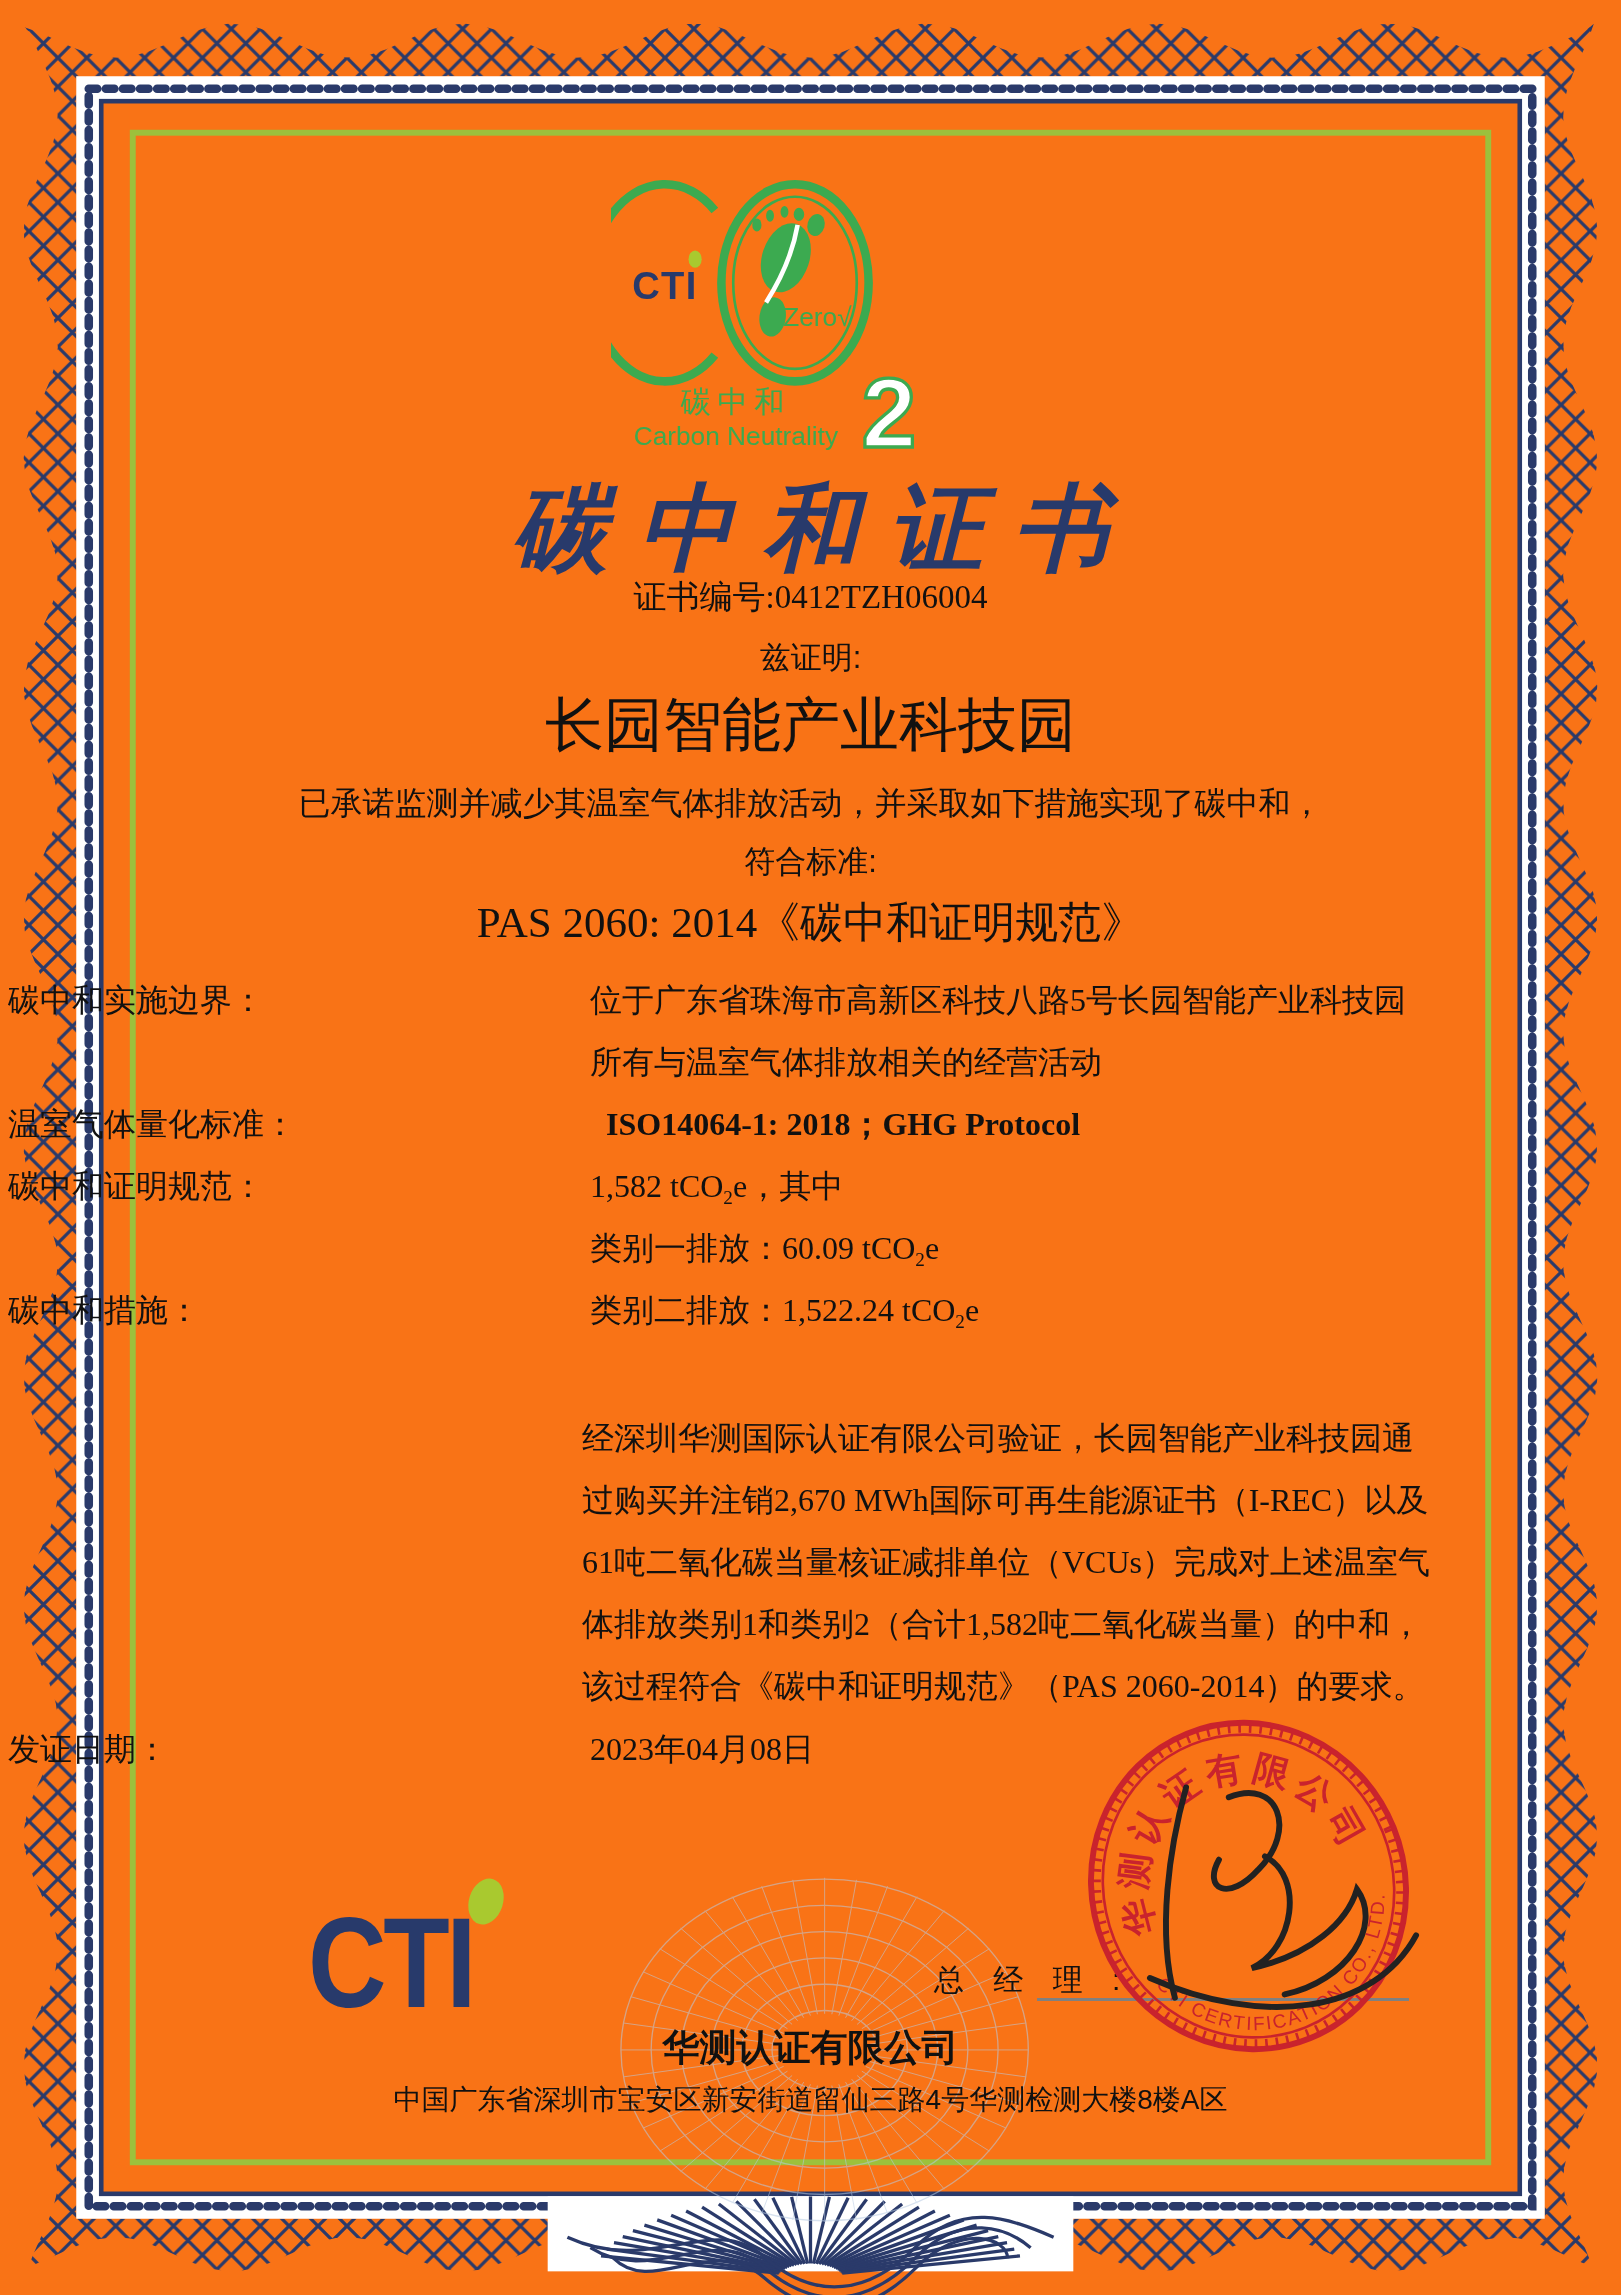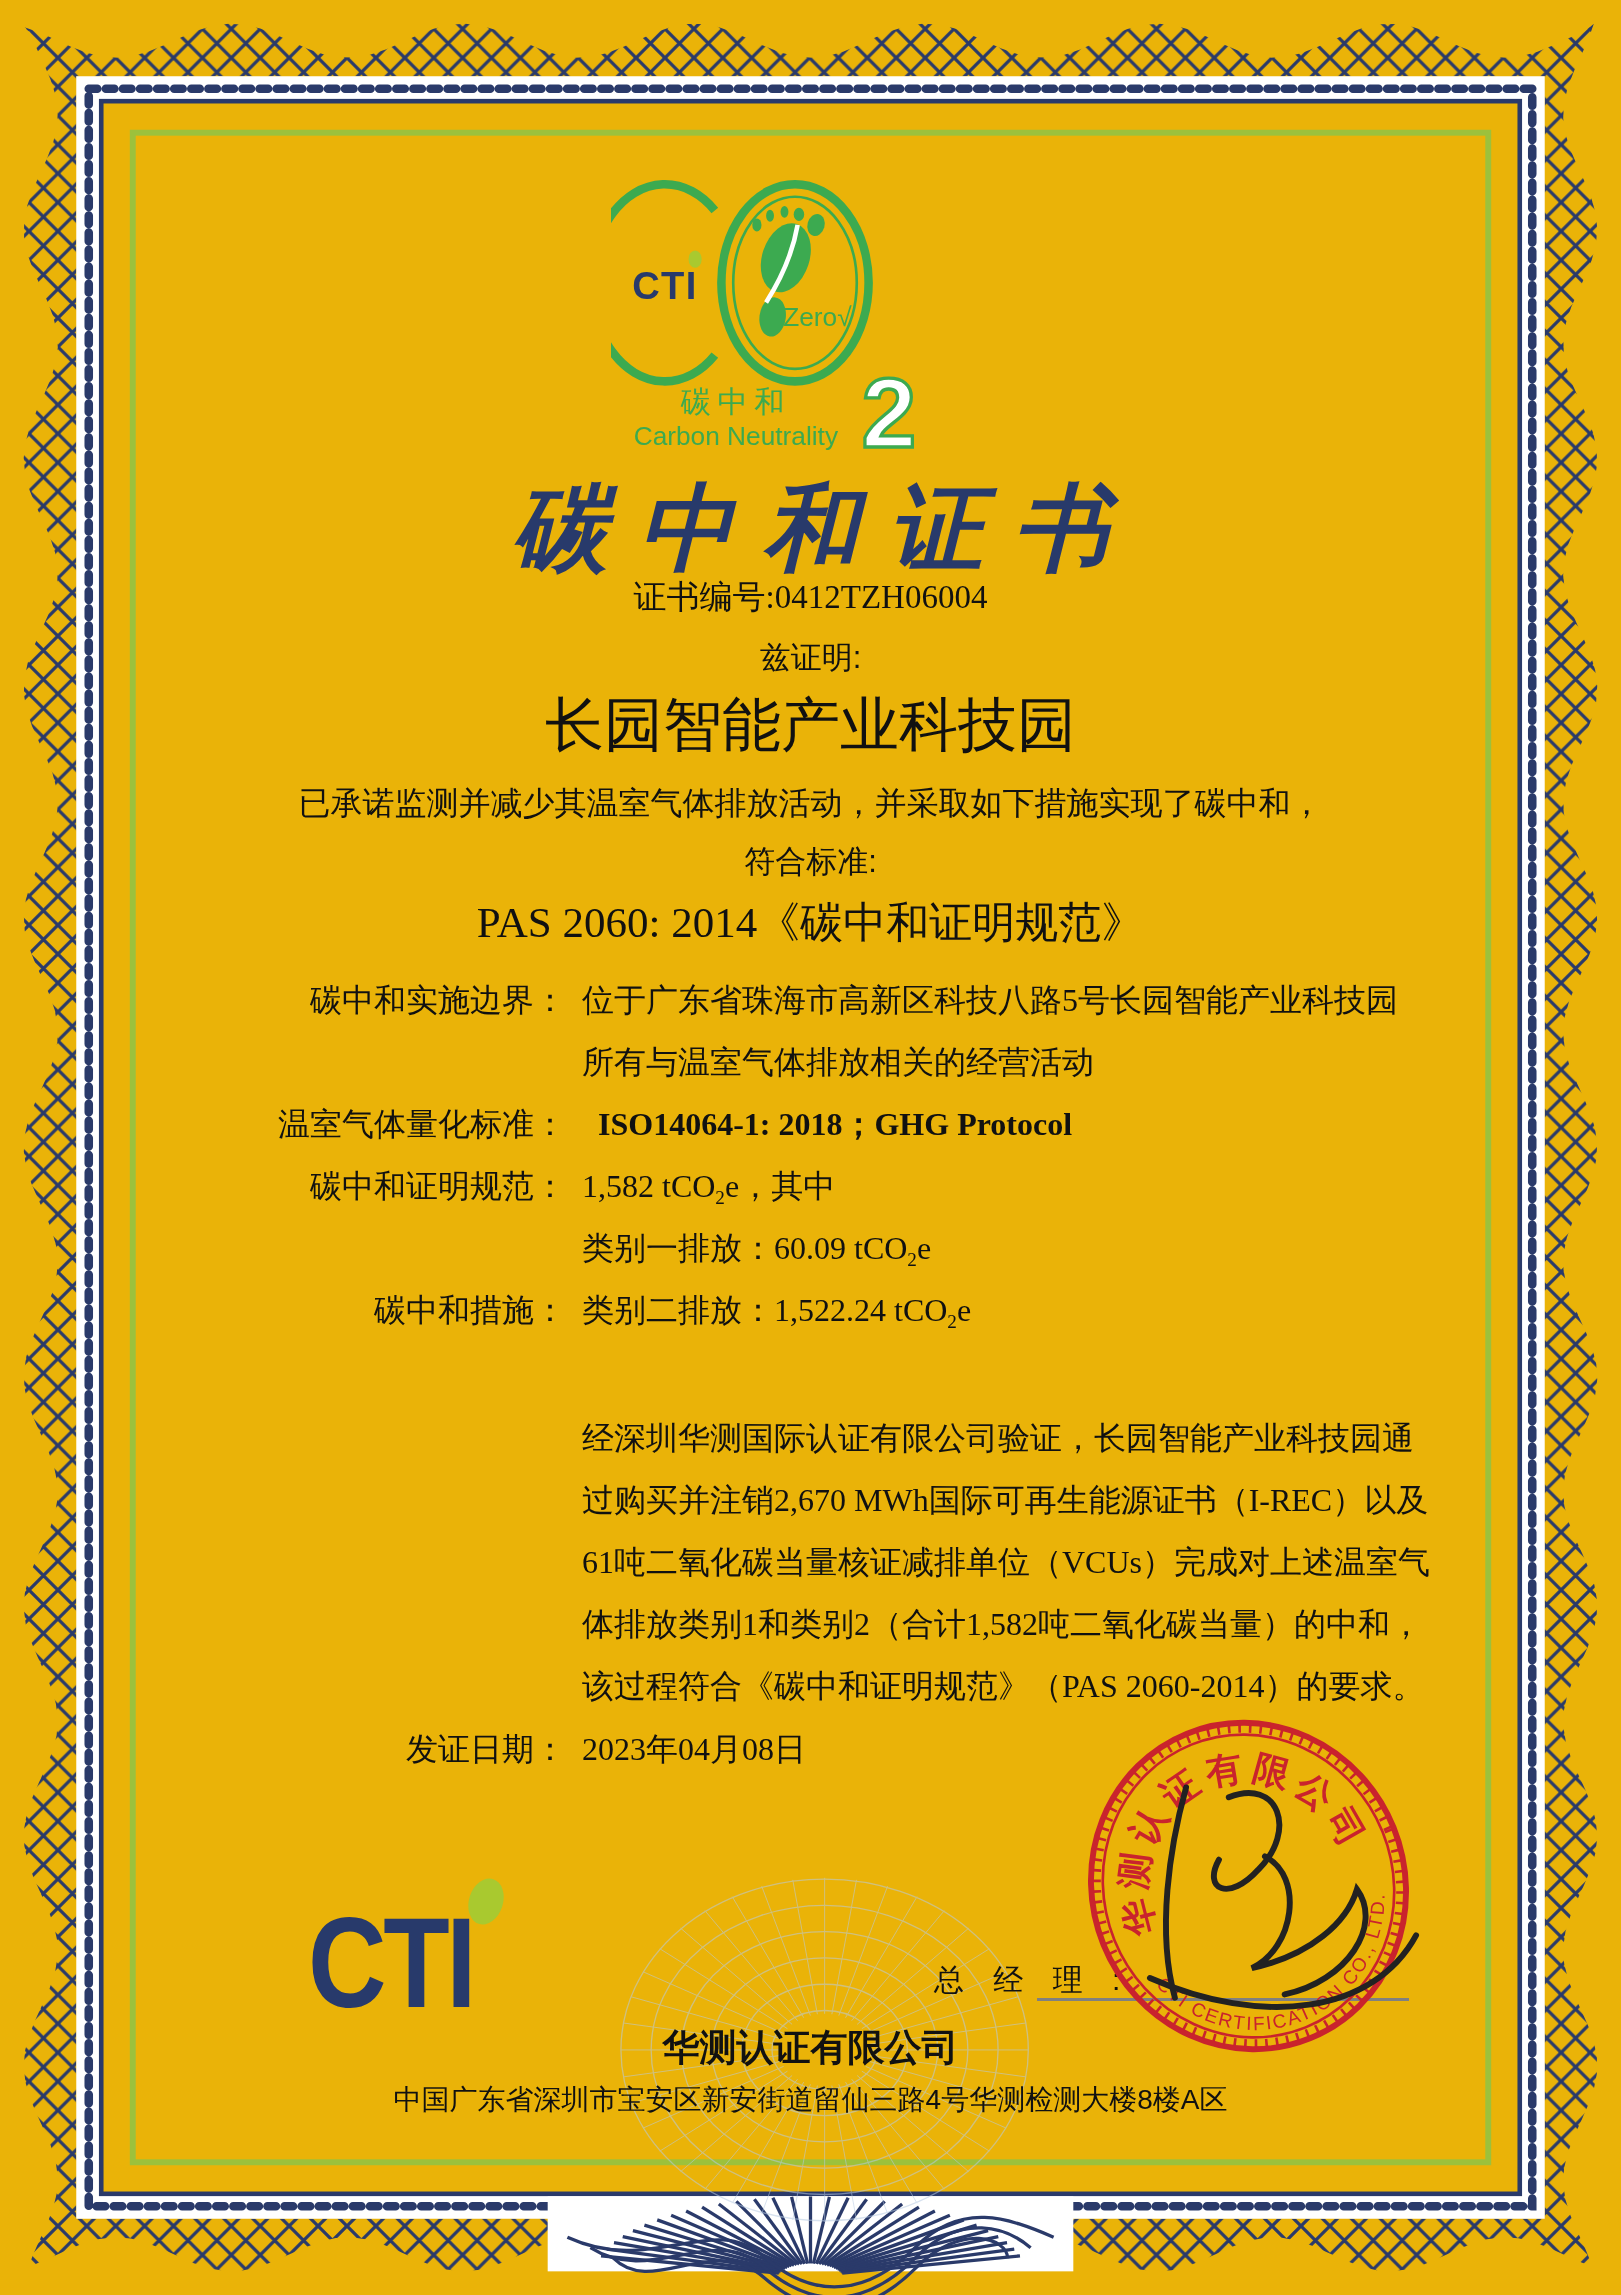--- a/index.html
+++ b/index.html
@@ -1,31 +1,31 @@
 <!DOCTYPE html>
 <html style="font-size:10.5px"><head>
 <meta charset="utf-8">
 <style>
   html,body{margin:0;padding:0;background:#fff;}
-  #page{position:relative;width:1621px;height:2295px;background:#eab308;overflow:hidden;
+  #page{position:relative;width:1621px;height:2295px;background:#f97316;overflow:hidden;
         font-family:"Liberation Sans",sans-serif;color:#111;}
   #frame{position:absolute;left:0;top:0;z-index:0;}
   .ctr{position:absolute;left:0;width:1621px;text-align:center;line-height:1.08;z-index:2;}
   #logo-svg{position:absolute;left:611px;top:148px;z-index:2;}
   #title{top:477px;font-size:95px;font-weight:bold;color:#283a6b;letter-spacing:30px;text-indent:30px;font-style:italic;}
   #certno{top:580px;font-size:33px;font-family:"Liberation Serif",serif;}
   #certify{top:641px;font-size:31px;}
   #company{top:694px;font-size:59px;font-weight:normal;}
   #intro{top:786px;font-size:32px;}
   #stdlead{top:845px;font-size:31px;}
   #standard{top:900px;font-size:43px;font-family:"Liberation Serif",serif;}
   .rows{position:absolute;left:0;top:970px;width:1621px;z-index:2;
         font-family:"Liberation Serif",serif;font-size:32px;}
   .row{height:62px;display:flex;align-items:center;}
-  .row .lab{width:566px;text-align:right;flex:none;}
+  .row .lab{width:566px;flex:none;padding-left:8px;}
   .row .val{margin-left:16px;white-space:nowrap;}
   .row .val.bold{font-weight:bold;margin-left:32px;}
   sub{font-size:60%;}
   .para{position:absolute;left:582px;top:1407px;z-index:2;
         font-family:"Liberation Serif",serif;font-size:32px;}
   .para .pline{height:62px;line-height:62px;white-space:nowrap;}
   .daterow{position:absolute;left:0;top:1719px;width:1621px;z-index:2;
         font-family:"Liberation Serif",serif;font-size:32px;}
   #ctibig{position:absolute;left:308px;top:1899px;font-size:128px;line-height:128px;
         font-weight:900;color:#283a6b;letter-spacing:-4px;transform:scaleX(.85);

